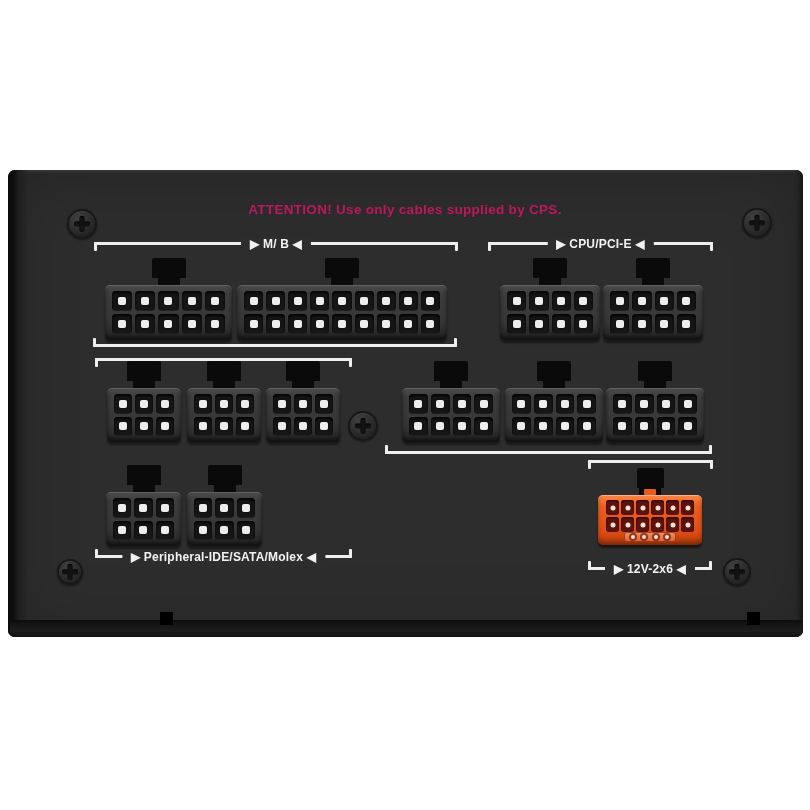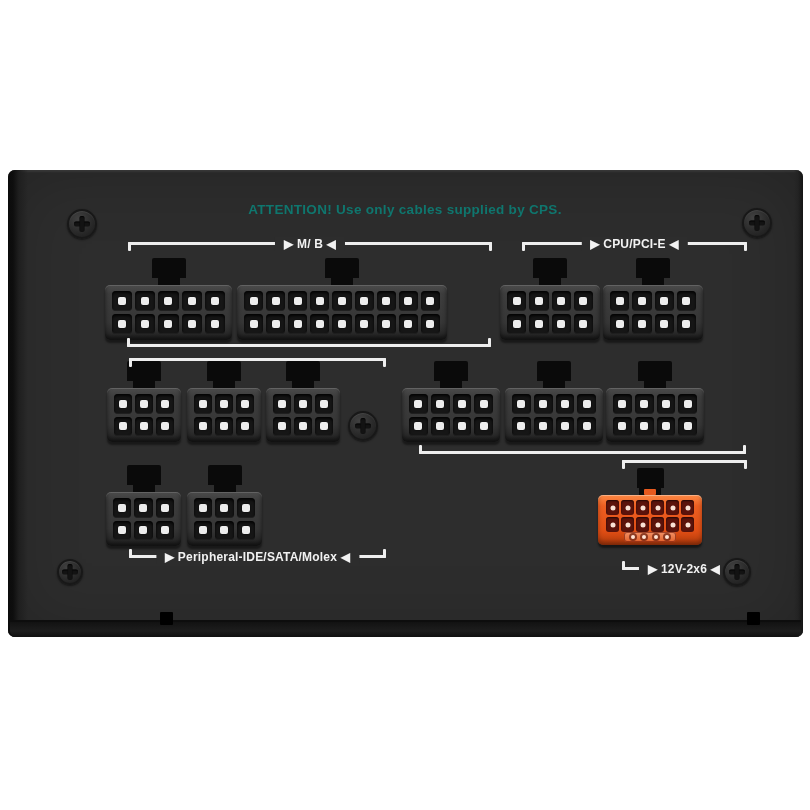--- a/index.html
+++ b/index.html
@@ -30,24 +30,24 @@
   #bottom-strip{
     position:absolute;left:10px;top:620px;width:791px;height:15px;
     background:linear-gradient(180deg,#121212,#1d1d1d 60%,#101010);
     border-top:2px solid #0d0d0d;
     border-radius:0 0 6px 6px;
   }
   .case-notch{position:absolute;background:#000;border-radius:1px;}
   
   #attention{
     position:absolute;left:0;top:202px;width:810px;text-align:center;
-    color:#0f766e;font-size:13.5px;font-weight:bold;letter-spacing:.3px;
+    color:#be185d;font-size:13.5px;font-weight:bold;letter-spacing:.3px;
   }
   
-  .bracket{position:absolute;margin-left:34px;}
+  .bracket{position:absolute;}
   .bracket-line{position:absolute;left:0;right:0;height:3px;background:var(--line,#eee);border-radius:1px;}
   .tick-down .bracket-line{top:0;}
   .tick-up   .bracket-line{bottom:0;}
   .bracket-tick{position:absolute;top:0;width:3px;height:9px;background:var(--line,#eee);border-radius:1px;}
   .bracket-tick.left{left:0;}
   .bracket-tick.right{right:0;}
   .bracket-label{
     position:absolute;left:50%;transform:translate(-50%,-50%);
     background:var(--panel,#2d2d2d);
     padding:0 9px;white-space:nowrap;

